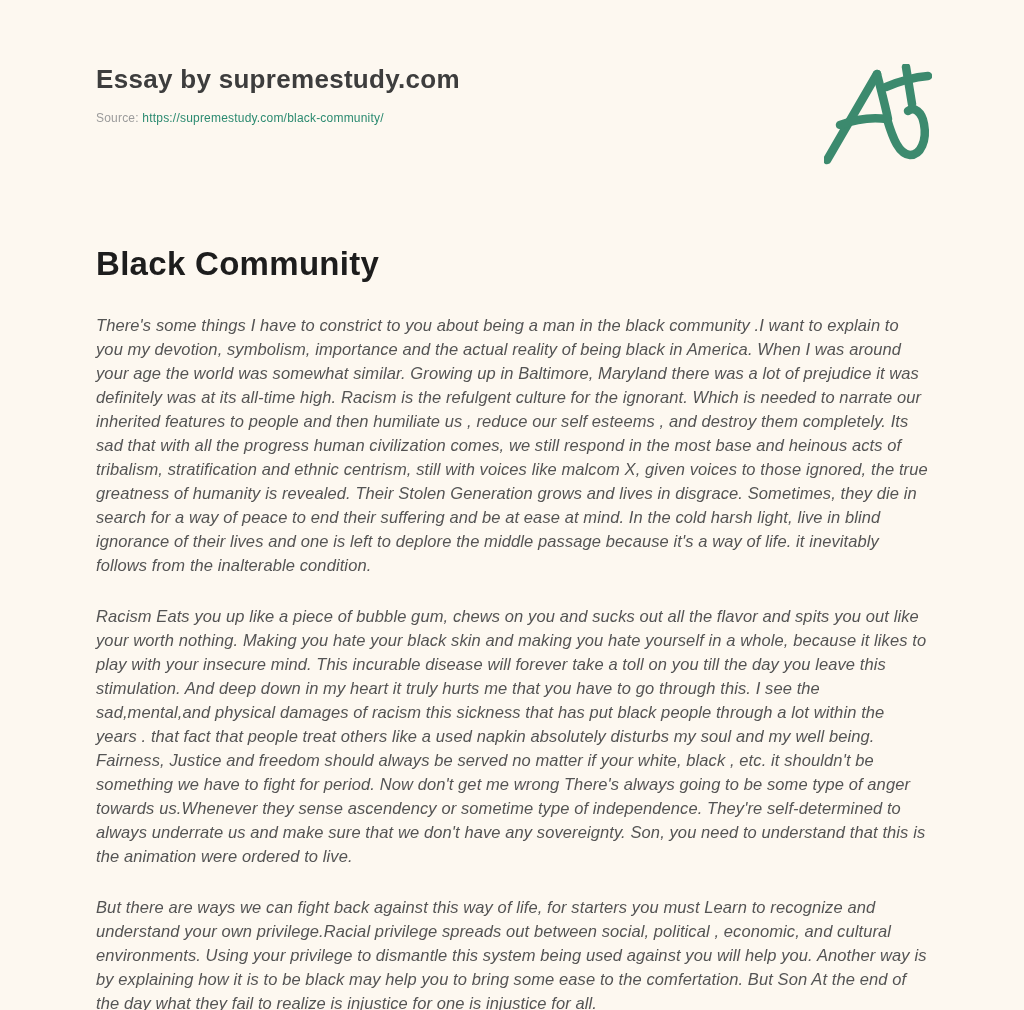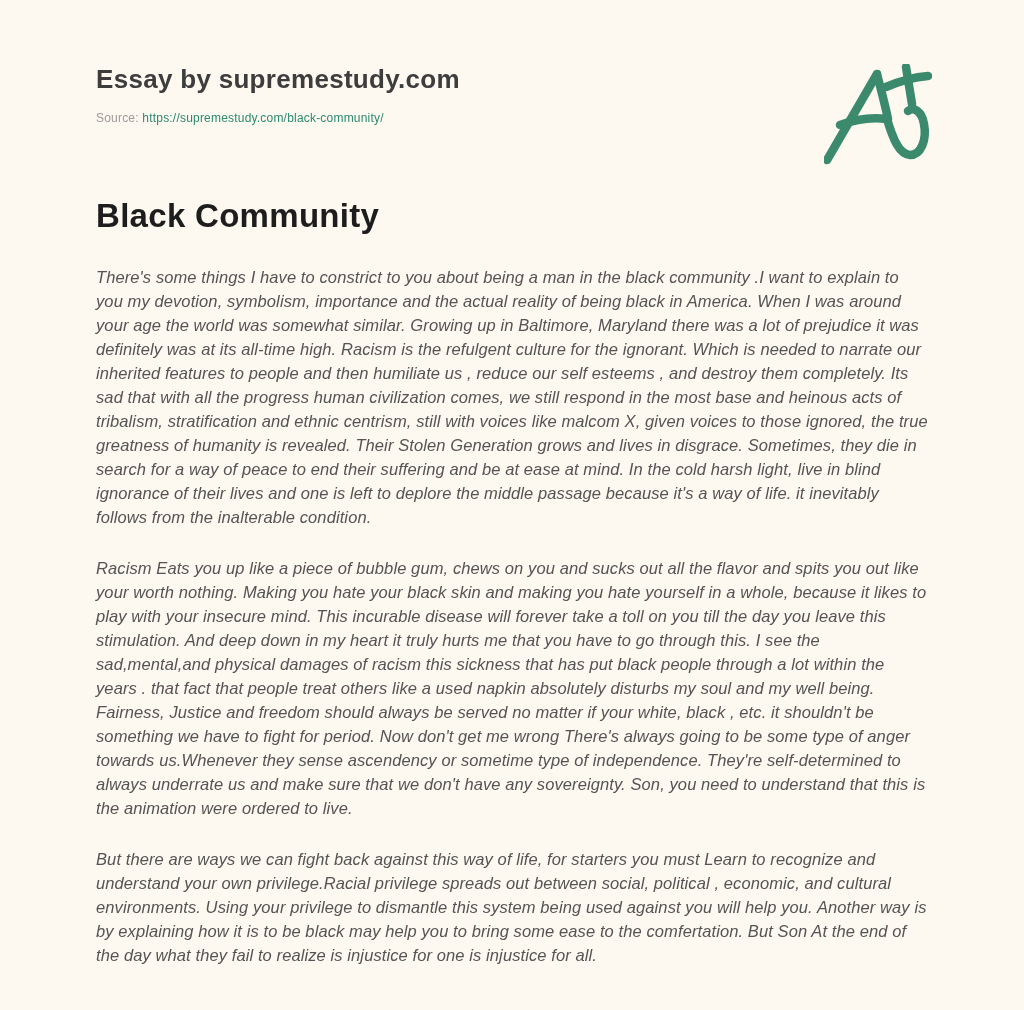--- a/index.html
+++ b/index.html
@@ -52,21 +52,21 @@
     height:105px;
   }
   .brand-logo svg{width:100%;height:100%;}
   .brand-logo path{
     fill:none;
     stroke:var(--logo);
     stroke-width:8.5;
     stroke-linecap:round;
   }
   .essay-title{
-    margin-top:72px;
+    margin-top:120px;
     font-size:33px;
     font-weight:700;
     letter-spacing:0.3px;
     color:var(--title);
   }
   .essay-body{
     margin-top:30px;
     width:833px;
   }
   .essay-body p{

